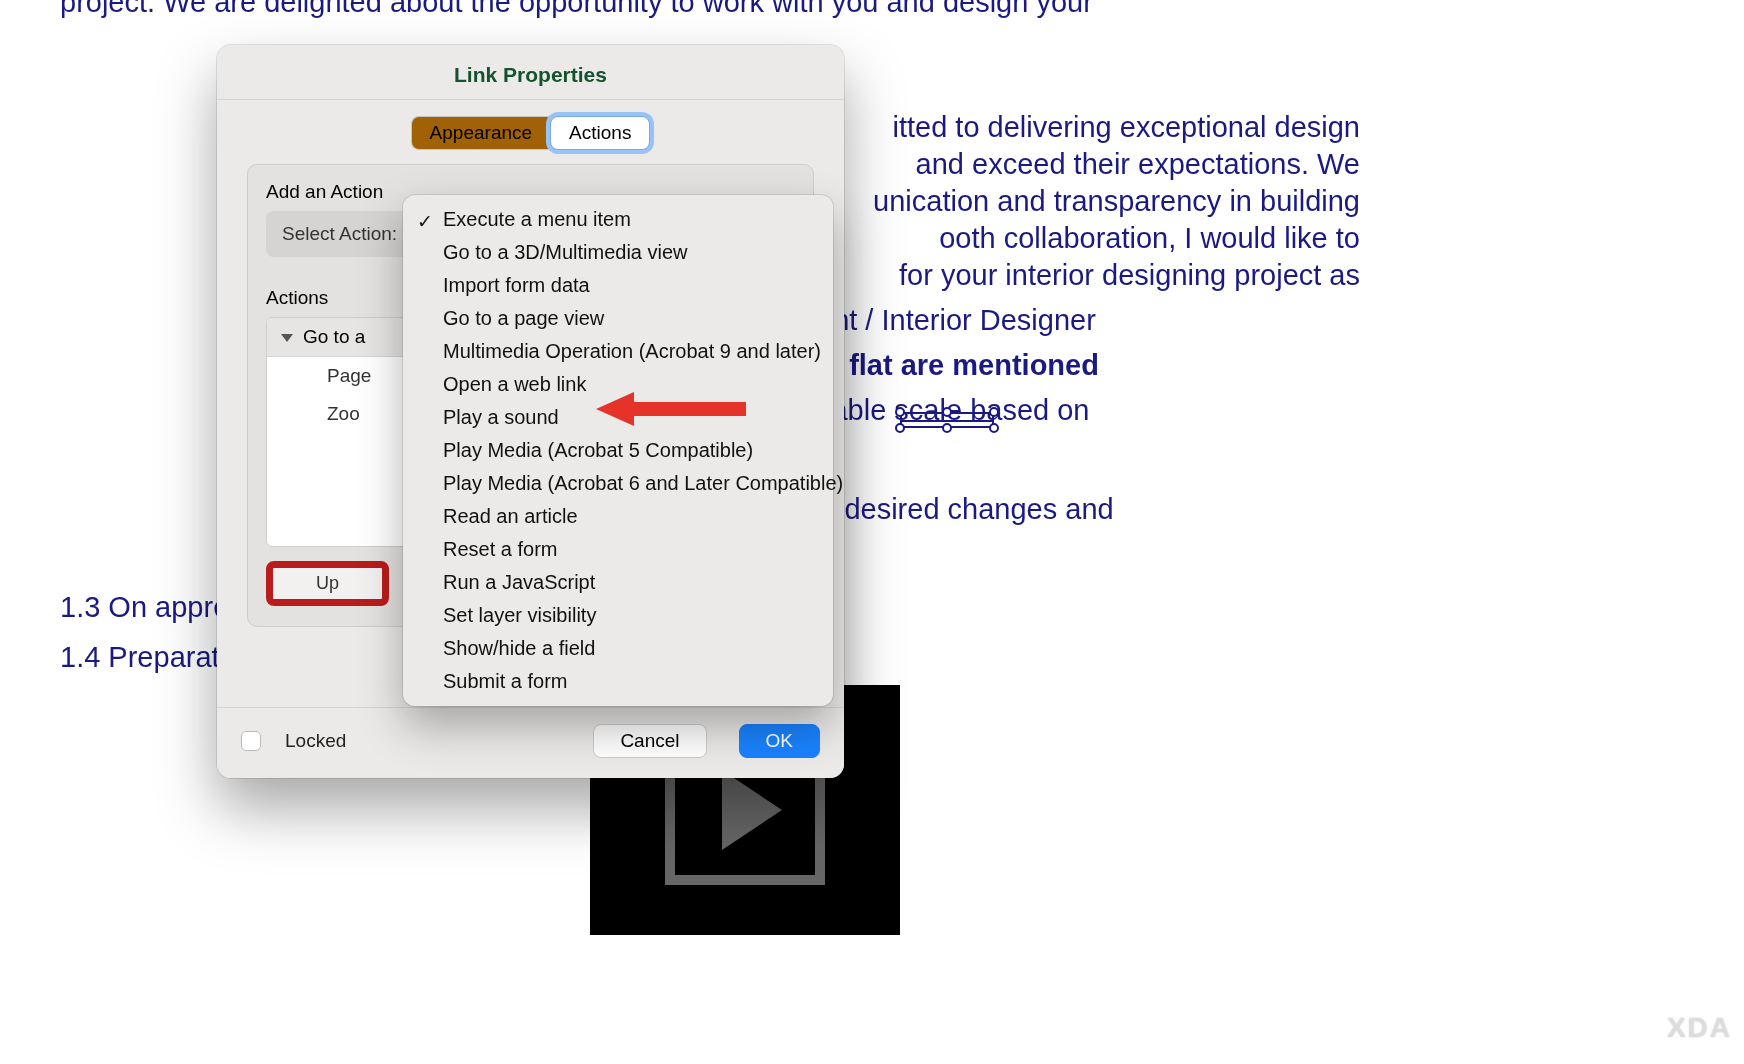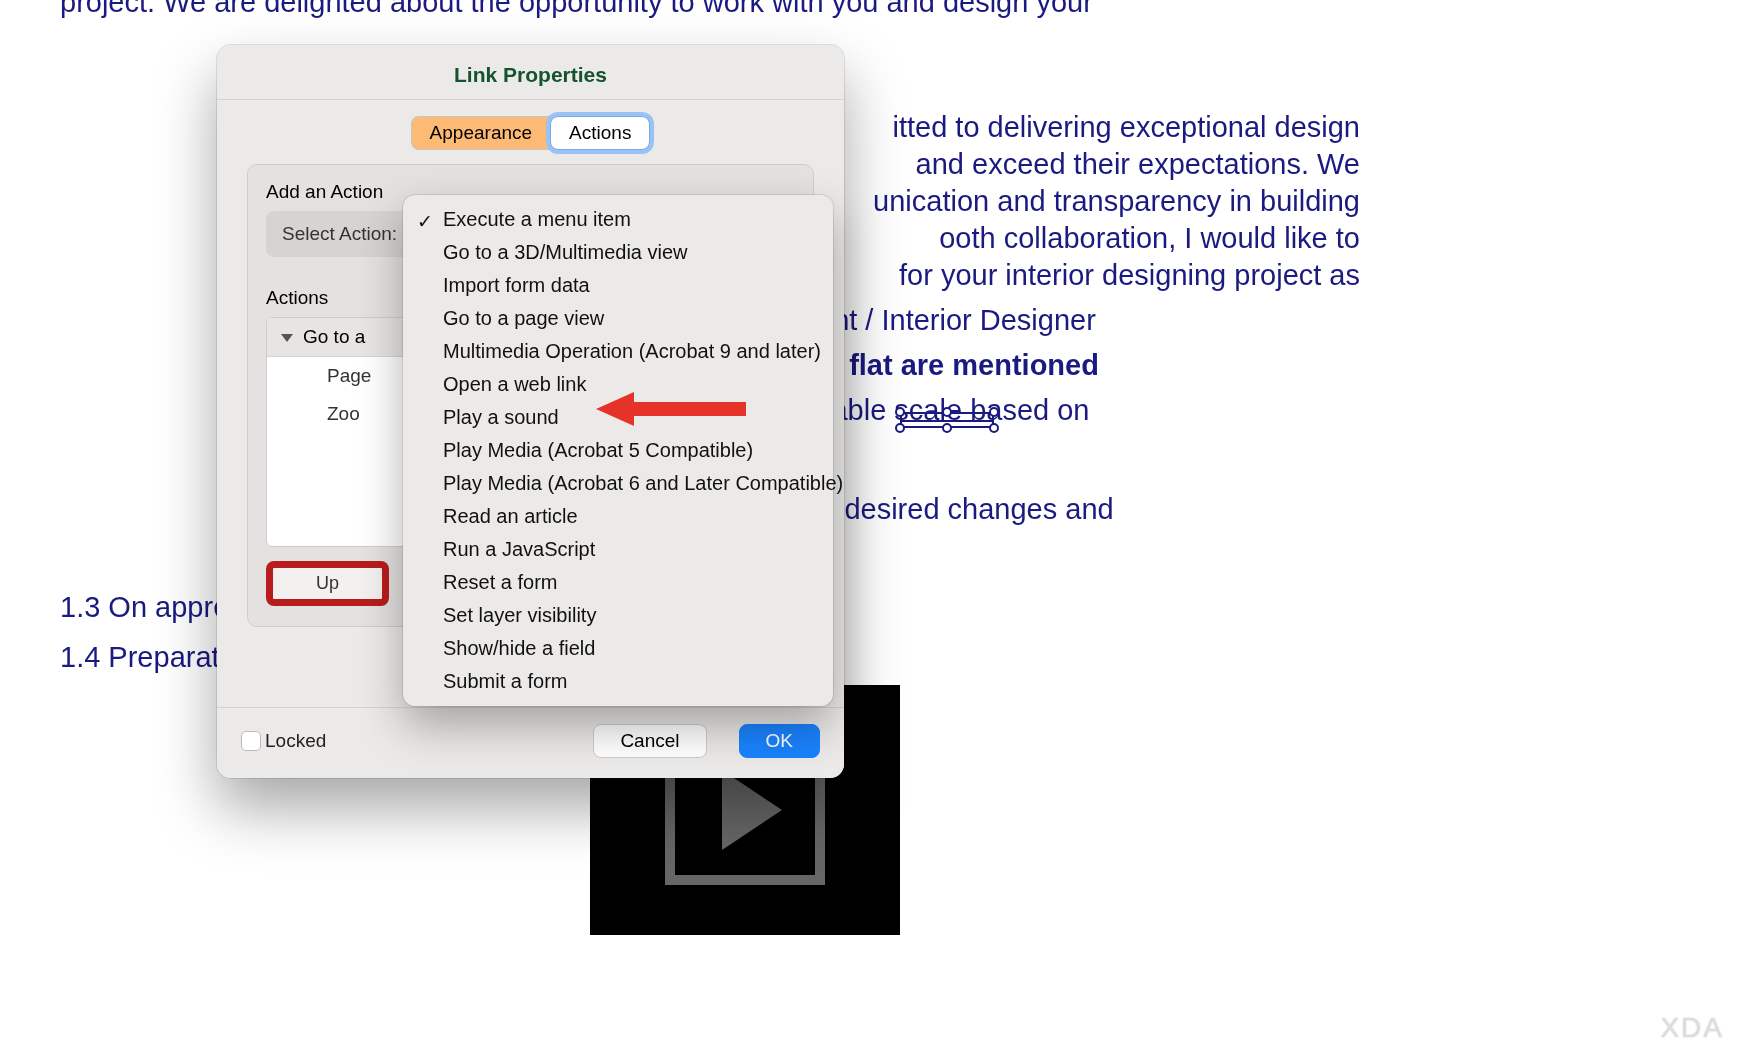--- a/index.html
+++ b/index.html
@@ -99,21 +99,21 @@
     gap: 0;
     margin-top: 16px;
   }
   .tab {
     font-size: 19px;
     padding: 5px 18px;
     background: #ececec;
     border: 1px solid #c7c5c3;
     cursor: pointer;
   }
-  .tab.left { border-radius: 8px 0 0 8px; border-right: none; background:#fdba74;text-align:right; }
+  .tab.left { border-radius: 8px 0 0 8px; border-right: none; background:#a16207;text-align:right; }
   .tab.right { border-radius: 0 8px 8px 0; }
   .tab.active {
     background: #fff;
     box-shadow: 0 0 0 4px #99c2f5;
     border-color: #7aa9e0;
     position: relative; z-index: 2;
     border-radius: 8px;
   }
   .panel {
     margin: 14px 30px 0;
@@ -179,21 +179,21 @@
   .dialog-footer {
     position: absolute;
     bottom: 0; left: 0; right: 0;
     padding: 16px 24px 20px;
     display:flex; align-items:center;
     border-top: 1px solid #d6d4d2;
     background: #eceae8;
     border-radius: 0 0 14px 14px;
   }
   .locked {
-    display:flex; align-items:center; gap:4px;
+    display:flex; align-items:center; gap:24px;
     font-size: 19px; color:#222;
   }
   .locked .cb {
     width: 20px; height: 20px; border-radius: 5px;
     background: #fff; border: 1px solid #bdbbba;
   }
   .footer-btns { margin-left:auto; display:flex; gap:32px; }
   .btn {
     padding: 5px 26px;
     border-radius: 8px;
@@ -236,25 +236,25 @@
     position: absolute;
     left: 596px; top: 388px;
     width: 150px; height: 42px;
     z-index: 60;
     pointer-events: none;
   }
   .arrow svg { width: 100%; height: 100%; }
 
   .watermark {
     position: absolute;
-    right: 20px; bottom: 20px;
+    right: 12px; bottom: 20px;
     font-size: 28px;
     letter-spacing: 2px;
     color: #ddd;
-    font-weight: 400;
+    font-weight: 700;
     text-shadow: 0 0 2px rgba(0,0,0,0.2);
   }
 </style>
 </head>
 <body>
 
 <div class="doc-underlay">
   <div class="doc-page">
     <p class="para para1">project. We are delighted about the opportunity to work with you and design your</p>
     <div style="height:80px"></div>
@@ -337,22 +337,22 @@
   <div class="item"><span class="check">✓</span><span>Execute a menu item</span></div>
   <div class="item"><span>Go to a 3D/Multimedia view</span></div>
   <div class="item"><span>Import form data</span></div>
   <div class="item"><span>Go to a page view</span></div>
   <div class="item"><span>Multimedia Operation (Acrobat 9 and later)</span></div>
   <div class="item"><span>Open a web link</span></div>
   <div class="item"><span>Play a sound</span></div>
   <div class="item"><span>Play Media (Acrobat 5 Compatible)</span></div>
   <div class="item"><span>Play Media (Acrobat 6 and Later Compatible)</span></div>
   <div class="item"><span>Read an article</span></div>
+  <div class="item"><span>Reset a form</span></div>
   <div class="item"><span>Run a JavaScript</span></div>
-  <div class="item"><span>Reset a form</span></div>
   <div class="item"><span>Set layer visibility</span></div>
   <div class="item"><span>Show/hide a field</span></div>
   <div class="item"><span>Submit a form</span></div>
 </div>
 
 <div class="arrow">
   <svg viewBox="0 0 150 42">
     <polygon points="0,21 38,4 38,14 150,14 150,28 38,28 38,38" fill="#e6332a"></polygon>
   </svg>
 </div>

